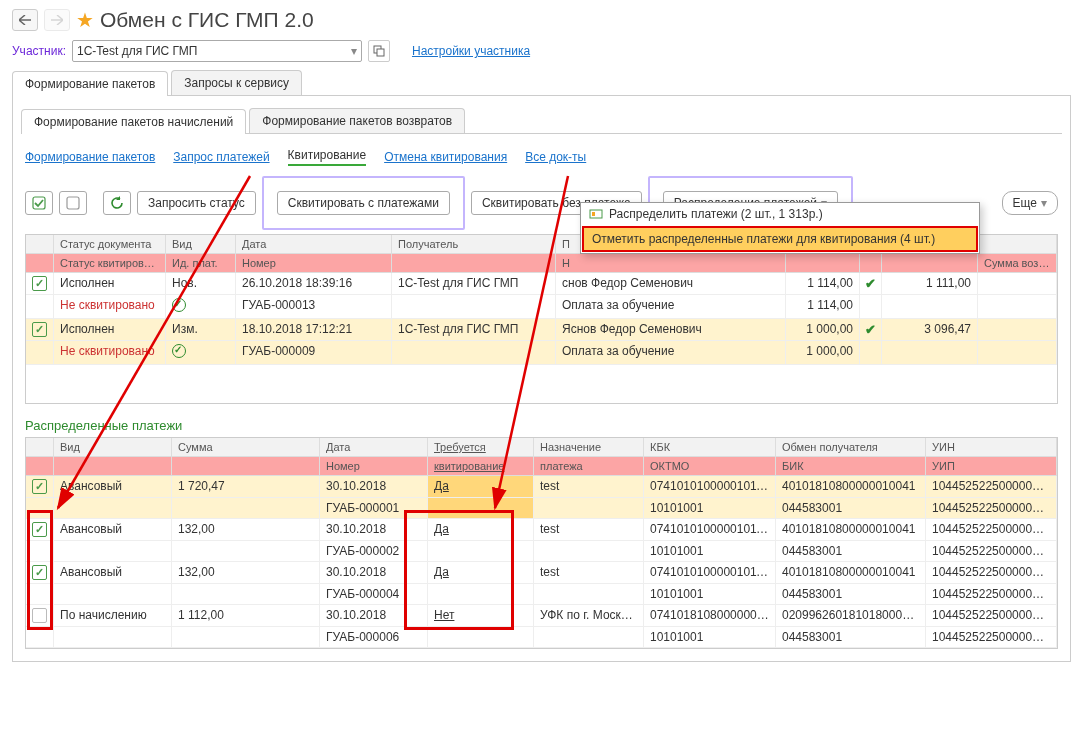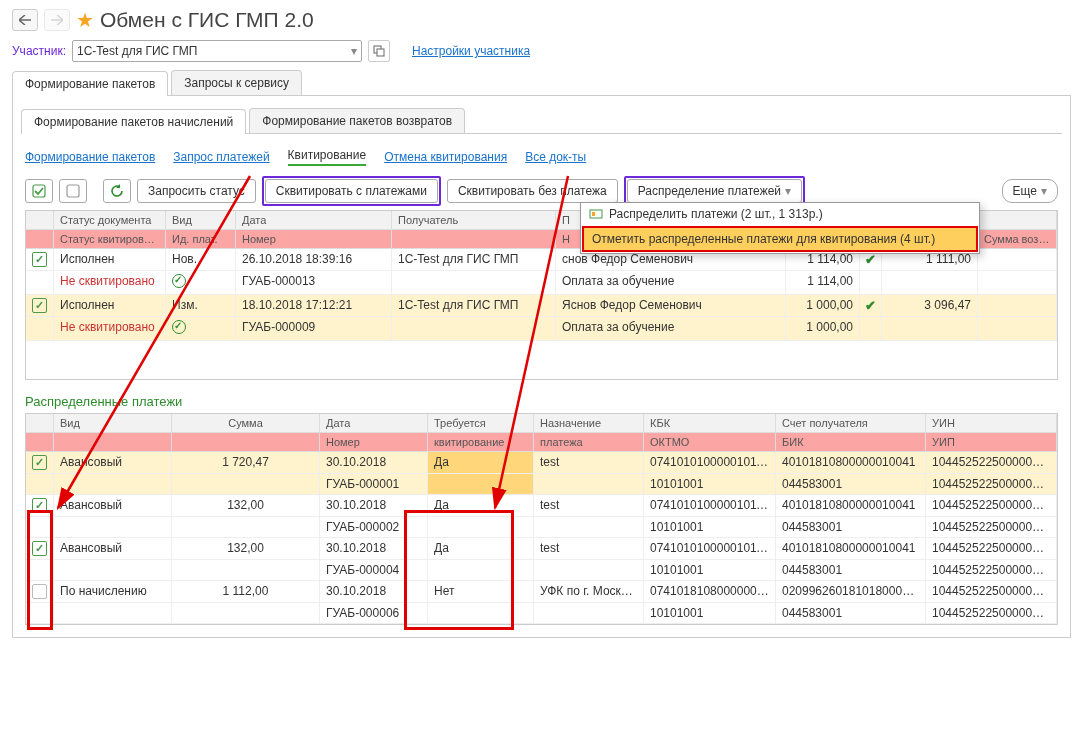--- a/index.html
+++ b/index.html
@@ -39,21 +39,21 @@
   .tab.active { background: #fff; position: relative; top: 1px; }
   .inner-pad { border:1px solid #ccc; border-top:none; padding: 8px 8px 12px; }
   .sub-links { display:flex; gap:18px; margin: 6px 0 10px; align-items:center;}
   .sub-links .current { color: #333; border-bottom: 2px solid #39a839; text-decoration:none; padding-bottom:2px;}
   .toolbar { display:flex; align-items:center; gap:6px; flex-wrap:wrap; position:relative;}
   .tb-btn {
     border:1px solid #aaa; background:#fff; height:24px; padding: 0 10px;
     border-radius:3px; cursor:pointer; display:inline-flex; align-items:center; gap:4px;
   }
   .tb-btn.icon-only { width:28px; padding:0; justify-content:center;}
-  .red-frame { border: 2px solid #6d28d9; padding:1px; border-radius:2px;}
+  .red-frame { border: 2px solid #c4b5fd; padding:13px; border-radius:2px;}
   .dropdown-panel {
     position:absolute; top: 26px; left: 555px; width: 400px;
     background:#fff; border:1px solid #999; box-shadow: 3px 3px 8px rgba(0,0,0,0.2);
     z-index: 10;
   }
   .dropdown-panel .dd-item { padding: 4px 8px; display:flex; align-items:center; gap:6px;}
   .dd-hl { background:#ffcf5e; }
   .dd-frame { border:2px solid #e00000; margin:1px;}
   .grid {
     border:1px solid #ccc; margin-top:4px; overflow:hidden;
@@ -77,23 +77,23 @@
   .green-chk { color:#2e8b2e; font-weight:bold; font-size:13px;}
   .red-txt { color:#c33;}
   .check {
     width:15px;height:15px;border:1px solid #4a9a4a;border-radius:2px;
     display:inline-flex;align-items:center;justify-content:center;color:#4a9a4a;font-size:11px;font-weight:bold;
   }
   .section-title { color:#2e8b2e; font-size:13px; margin: 14px 0 4px;}
   
   .g2 .col-chk{width:28px;}
   .g2 .col-vid2{width:118px; flex:none;}
-  .g2 .col-sum2{width:148px; flex:none; text-align:center;}
+  .g2 .col-sum2{width:148px; flex:none; text-align:left;}
   .g2 .col-date2{width:108px; flex:none;}
-  .g2 .col-kvit{width:106px; flex:none;}
+  .g2 .col-kvit{width:106px; flex:none;text-decoration:underline;}
   .g2 .col-nazn{width:110px; flex:none;}
   .g2 .col-kbk{width:132px; flex:none;}
   .g2 .col-acct{width:150px; flex:none;}
   .g2 .col-uin{flex:1;}
   .red-box-v { position:absolute; border:3px solid #e00000; z-index:5; pointer-events:none;}
   svg.arrow { position:absolute; z-index:6; pointer-events:none;}
   .more-btn { margin-left:auto;border-radius:10px; }
   .spacer { flex:1;}
   .grid-body { min-height:130px; background:#fff;}
   .dot-status { display:inline-block; width:14px;height:14px;border:1.5px solid #2e8b2e;border-radius:50%; position:relative;}
@@ -296,21 +296,21 @@
       <div class="section-title">Распределенные платежи</div>
       <div class="grid g2" style="position:relative;">
         <div class="grid-header-row">
           <div class="gh col-chk"></div>
           <div class="gh col-vid2">Вид</div>
           <div class="gh col-sum2">Сумма</div>
           <div class="gh col-date2">Дата</div>
           <div class="gh col-kvit">Требуется</div>
           <div class="gh col-nazn">Назначение</div>
           <div class="gh col-kbk">КБК</div>
-          <div class="gh col-acct">Счет получателя</div>
+          <div class="gh col-acct">Обмен получателя</div>
           <div class="gh col-uin">УИН</div>
         </div>
         <div class="grid-header-row second">
           <div class="gh col-chk"></div>
           <div class="gh col-vid2"></div>
           <div class="gh col-sum2"></div>
           <div class="gh col-date2">Номер</div>
           <div class="gh col-kvit">квитирование</div>
           <div class="gh col-nazn">платежа</div>
           <div class="gh col-kbk">ОКТМО</div>

